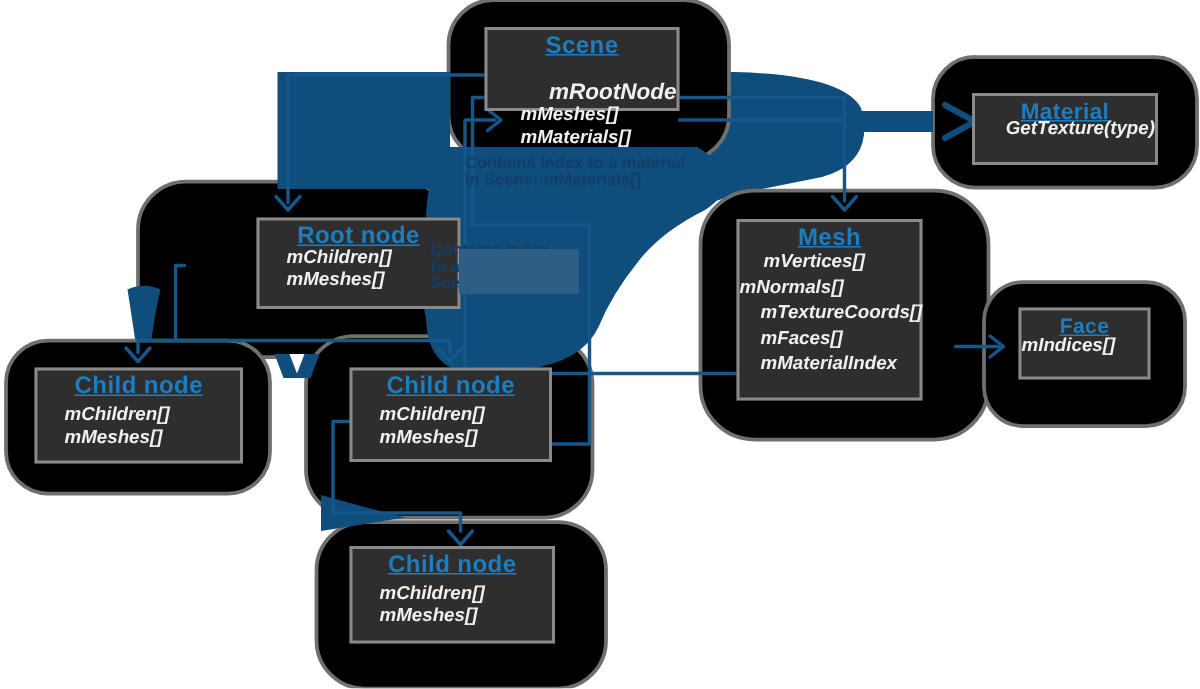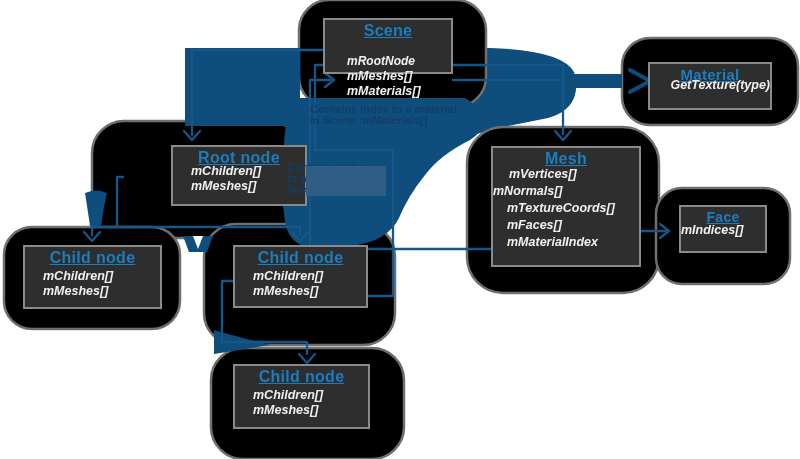--- a/index.html
+++ b/index.html
@@ -81,29 +81,29 @@
 <div class="ann" style="left:287px;top:162px;">
   <div>Contains index</div>
   <div>to a mesh in</div>
   <div>Scene::mMeshes[]</div>
 </div>
 <div class="overlay" style="left:306px;top:166px;width:80px;height:30px;"></div>
 
 <div id="boxes">
       <div class="box" style="left: 323px; top: 18px; width: 130px; height: 56px;">
         <div class="title" style="font-size: 16px;">Scene</div>
-        <div class="field" style="position: absolute; left: 0px; right: 0px; top: 34px; font-size: 12px; line-height: 15px; padding-left: 22px;">mRootNode</div>
+        <div class="field" style="position: absolute; left: 0px; right: 0px; top: 34px; font-size: 15px; line-height: 15px; padding-left: 22px; text-align: right;">mRootNode</div>
         <div class="field" style="position: absolute; left: 0px; right: 0px; top: 49px; font-size: 12.5px; line-height: 15px; padding-left: 22px;">mMeshes[]</div>
         <div class="field" style="position: absolute; left: 0px; right: 0px; top: 64px; font-size: 12.5px; line-height: 15px; padding-left: 22px;">mMaterials[]</div>
       </div>
       <div class="box" style="left: 648px; top: 62px; width: 124px; height: 48px;">
         <div class="title" style="font-size: 15px;">Material</div>
         <div class="field" style="position: absolute; left: 0px; right: 0px; top: 14px; font-size: 12.5px; line-height: 15px; text-align: right;">GetTexture(type)</div>
       </div>
-      <div class="box" style="left: 491px; top: 146px; width: 150px; height: 121px;">
+      <div class="box" style="left: 491px; top: 146px; width: 124px; height: 121px;">
         <div class="title" style="font-size: 16px;">Mesh</div>
         <div class="field" style="position: absolute; left: 0px; right: 0px; top: 18px; font-size: 12.5px; line-height: 17px; padding-left: 16px;">mVertices[]</div>
         <div class="field" style="position: absolute; left: 0px; right: 0px; top: 35px; font-size: 12.5px; line-height: 17px; ">mNormals[]</div>
         <div class="field" style="position: absolute; left: 0px; right: 0px; top: 52px; font-size: 12.5px; line-height: 17px; padding-left: 14px;">mTextureCoords[]</div>
         <div class="field" style="position: absolute; left: 0px; right: 0px; top: 69px; font-size: 12.5px; line-height: 17px; padding-left: 14px;">mFaces[]</div>
         <div class="field" style="position: absolute; left: 0px; right: 0px; top: 86px; font-size: 12.5px; line-height: 17px; padding-left: 14px;">mMaterialIndex</div>
       </div>
       <div class="box" style="left: 679px; top: 205px; width: 88px; height: 48px;">
         <div class="title" style="font-size: 14px;">Face</div>
         <div class="field" style="position: absolute; left: 0px; right: 0px; top: 16px; font-size: 12.5px; line-height: 15px; ">mIndices[]</div>

